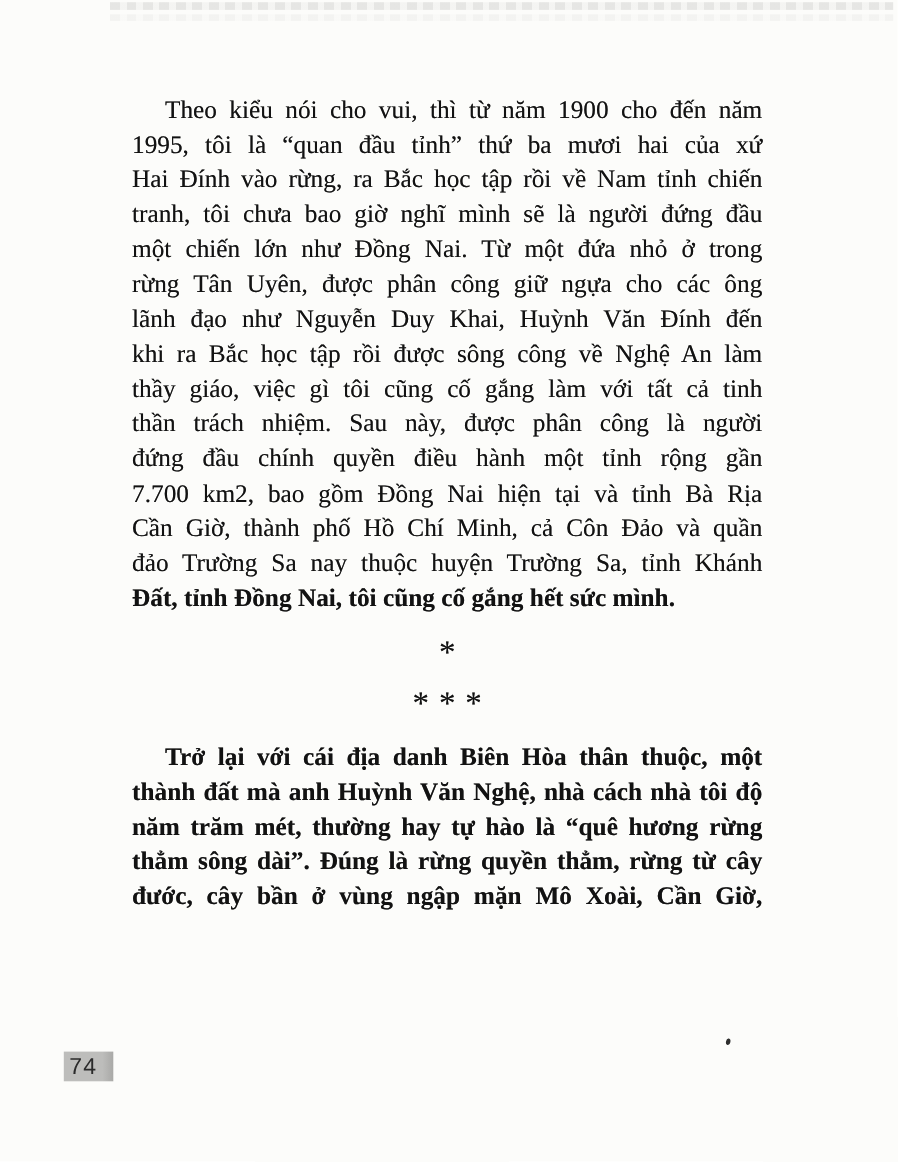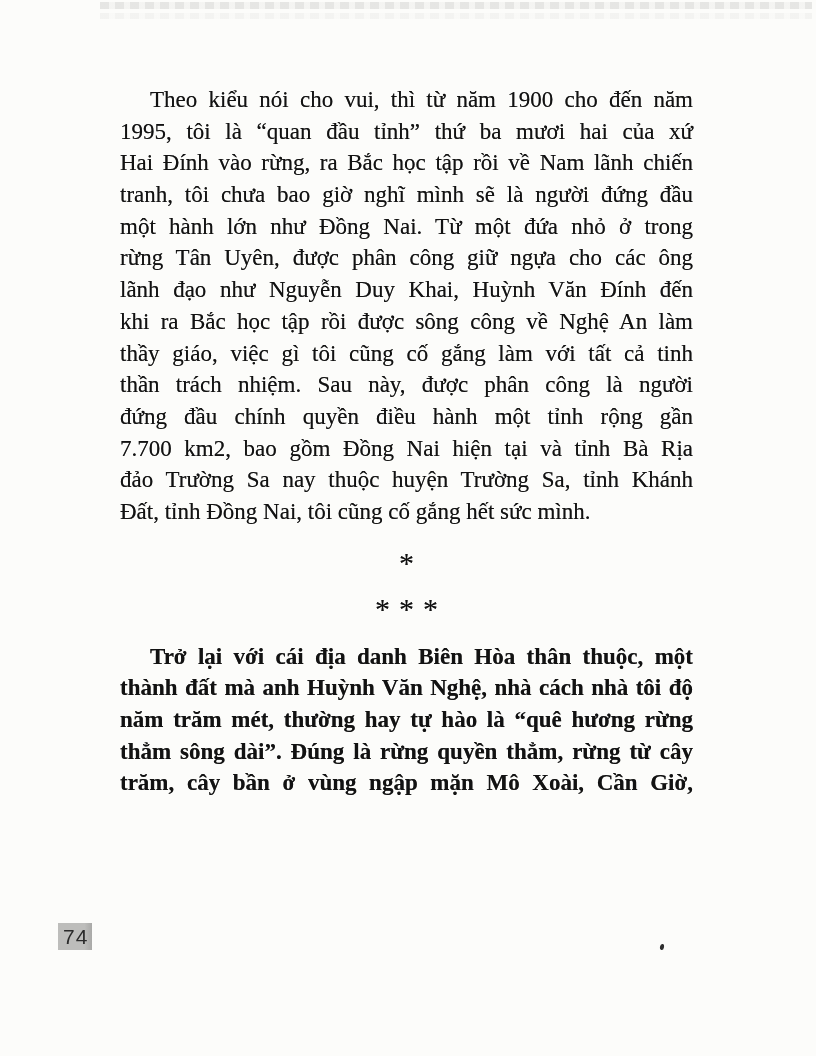--- a/index.html
+++ b/index.html
@@ -50,21 +50,21 @@
     margin-top: 12px;
   }
   .line {
     height: 31.7px;
     text-align: justify;
     text-align-last: justify;
     white-space: nowrap;
     overflow: visible;
   }
   .line.indent { padding-left: 30px; }
-  .line.last   { text-align-last: left; }
+  .line.last   { text-align-last: left; font-weight: bold; }
   .separator {
     text-align: center;
     font-size: 30px;
     color: #121212;
   }
   .sep-star1 {
     margin-top: 20px;
     line-height: 30px;
     height: 30px;
   }
@@ -72,22 +72,22 @@
     margin-top: 16px;
     line-height: 30px;
     height: 30px;
     letter-spacing: 9px;
     padding-left: 9px;
   }
   .para2 { margin-top: 17px; font-weight: bold; }
   .pagenum-badge {
     position: absolute;
     left: 58px;
-    top: 923px;
-    width: 34px;
+    top: 956px;
+    width: 45px;
     height: 27px;
     background: linear-gradient(90deg, #bdbdbb 0%, #bdbdbb 78%, #a9a9a7 100%);
     display: flex;
     align-items: center;
     text-align: right;
   }
   .pagenum-badge span {
     font-family: "Liberation Sans", sans-serif;
     font-size: 21px;
     font-weight: 400;
@@ -112,45 +112,46 @@
 <div class="page">
 
   <div class="scan-band"></div>
   <div class="scan-band2"></div>
 
   <main class="textblock">
 
     <section>
       <div class="line indent">Theo kiểu nói cho vui, thì từ năm 1900 cho đến năm</div>
       <div class="line">1995, tôi là “quan đầu tỉnh” thứ ba mươi hai của xứ</div>
-      <div class="line">Hai Đính vào rừng, ra Bắc học tập rồi về Nam lãnh chiến</div>
+      <div class="line">Hai Đính vào rừng, ra Bắc học tập rồi về Nam tỉnh chiến</div>
       <div class="line">tranh, tôi chưa bao giờ nghĩ mình sẽ là người đứng đầu</div>
-      <div class="line">một hành lớn như Đồng Nai. Từ một đứa nhỏ ở trong</div>
+      <div class="line">một chiến lớn như Đồng Nai. Từ một đứa nhỏ ở trong</div>
       <div class="line">rừng Tân Uyên, được phân công giữ ngựa cho các ông</div>
       <div class="line">lãnh đạo như Nguyễn Duy Khai, Huỳnh Văn Đính đến</div>
       <div class="line">khi ra Bắc học tập rồi được sông công về Nghệ An làm</div>
       <div class="line">thầy giáo, việc gì tôi cũng cố gắng làm với tất cả tinh</div>
       <div class="line">thần trách nhiệm. Sau này, được phân công là người</div>
       <div class="line">đứng đầu chính quyền điều hành một tỉnh rộng gần</div>
       <div class="line">7.700 km2, bao gồm Đồng Nai hiện tại và tỉnh Bà Rịa</div>
+      <div class="line">Cần Giờ, thành phố Hồ Chí Minh, cả Côn Đảo và quần</div>
       <div class="line">đảo Trường Sa nay thuộc huyện Trường Sa, tỉnh Khánh</div>
       <div class="line last">Đất, tỉnh Đồng Nai, tôi cũng cố gắng hết sức mình.</div>
     </section>
 
     <div class="separator">
       <div class="sep-star1">*</div>
       <div class="sep-star3">***</div>
     </div>
 
     <section class="para2">
       <div class="line indent">Trở lại với cái địa danh Biên Hòa thân thuộc, một</div>
       <div class="line">thành đất mà anh Huỳnh Văn Nghệ, nhà cách nhà tôi độ</div>
       <div class="line">năm trăm mét, thường hay tự hào là “quê hương rừng</div>
       <div class="line">thẳm sông dài”. Đúng là rừng quyền thẳm, rừng từ cây</div>
-      <div class="line">trăm, cây bần ở vùng ngập mặn Mô Xoài, Cần Giờ,</div>
+      <div class="line">đước, cây bần ở vùng ngập mặn Mô Xoài, Cần Giờ,</div>
     </section>
 
   </main>
 
   <div class="pagenum-badge">
     <span>74</span>
   </div>
 
   <div class="stray-dot"></div>
 

